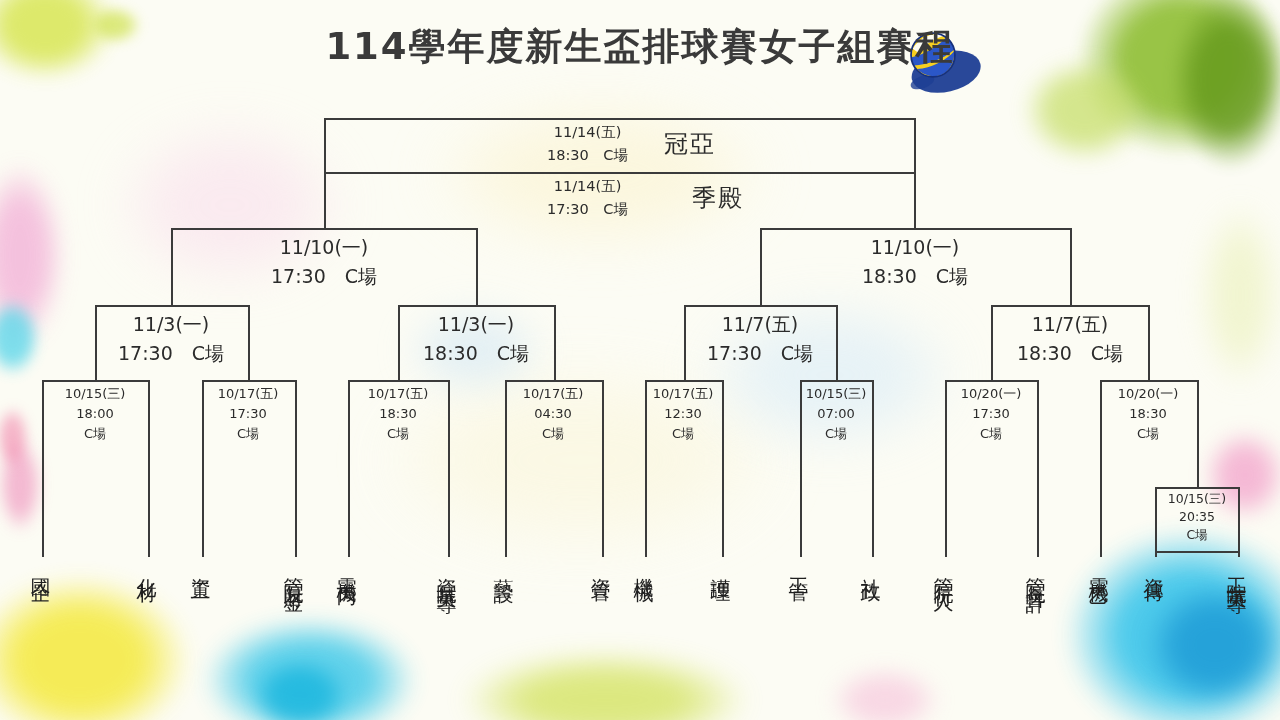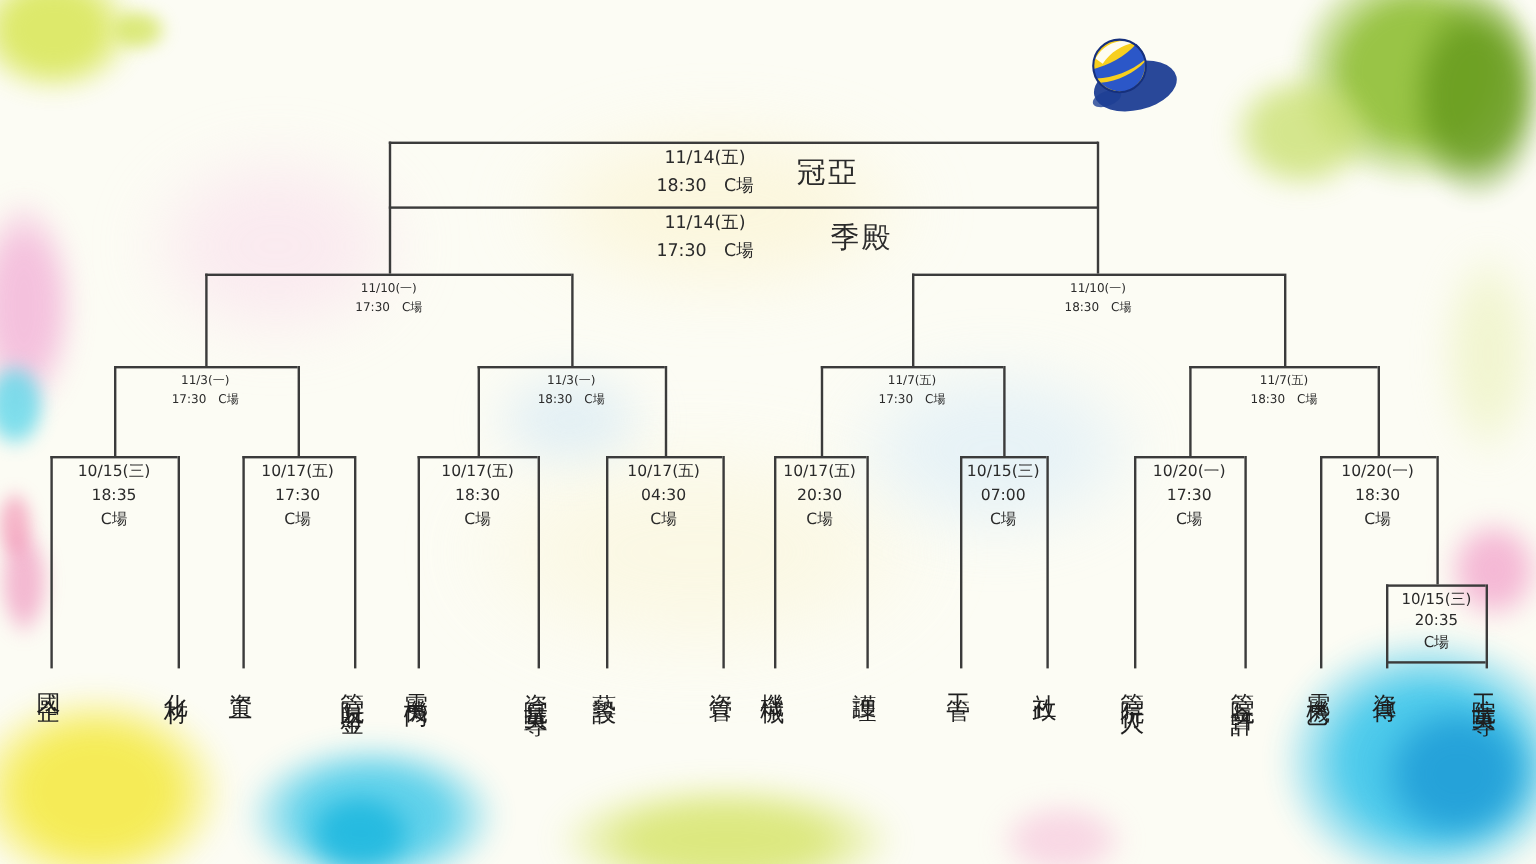--- a/index.html
+++ b/index.html
@@ -8,21 +8,21 @@
          font-family:"DejaVu Sans","Liberation Sans",sans-serif;color:#2e2e2e}
   .layer{position:absolute;inset:0}
   .blob{position:absolute;border-radius:50%;pointer-events:none}
   .page-title{position:absolute;left:315px;top:22px;width:650px;text-align:center;
               font-size:37px;font-weight:600;letter-spacing:2px;color:#3a3a3a;white-space:nowrap;z-index:3}
   .vball{position:absolute;left:896px;top:26px;width:88px;height:72px;z-index:2}
   .hl{position:absolute;height:1.7px;background:#3b3b3b;z-index:2}
   .vl{position:absolute;width:1.7px;background:#3b3b3b;z-index:2}
   .mlabel{position:absolute;text-align:center;color:#2b2b2b;z-index:3}
   .ffinal{font-size:14.5px;line-height:1.6}
-  .f2{font-size:10px;line-height:1.55}
+  .f2{font-size:19px;line-height:1.55}
   .f1{font-size:13px;line-height:1.55}
   .fp{font-size:12.5px;line-height:1.45}
   .medal{position:absolute;font-size:24px;color:#2b2b2b;letter-spacing:2px;z-index:3}
   .team{position:absolute;top:562px;width:26px;writing-mode:vertical-rl;text-orientation:upright;
         font-size:20px;letter-spacing:5px;color:#1f1f1f;z-index:3}
 </style>
 </head>
 <body>
 
 <div class="stage">
@@ -46,20 +46,21 @@
     <div class="blob" style="left:165px;top:595px;width:290px;height:170px;background:radial-gradient(closest-side,#37c6e8 40%,rgba(55,198,232,0) 74%);filter:blur(10px);opacity:.8"></div>
     <div class="blob" style="left:235px;top:645px;width:130px;height:100px;background:radial-gradient(closest-side,#0fb2dc 40%,rgba(15,178,220,0) 74%);filter:blur(8px);opacity:.7"></div>
     <div class="blob" style="left:410px;top:635px;width:390px;height:130px;background:radial-gradient(closest-side,#cfe04f 40%,rgba(207,224,79,0) 74%);filter:blur(12px);opacity:.7"></div>
     <div class="blob" style="left:810px;top:655px;width:150px;height:90px;background:radial-gradient(closest-side,#f6c0da 40%,rgba(246,192,218,0) 74%);filter:blur(10px);opacity:.6"></div>
     <div class="blob" style="left:1020px;top:490px;width:340px;height:290px;background:radial-gradient(closest-side,#2fc2ea 40%,rgba(47,194,234,0) 74%);filter:blur(10px);opacity:.85"></div>
     <div class="blob" style="left:1120px;top:560px;width:190px;height:170px;background:radial-gradient(closest-side,#1592d2 40%,rgba(21,146,210,0) 74%);filter:blur(10px);opacity:.7"></div>
     <div class="blob" style="left:1190px;top:415px;width:110px;height:120px;background:radial-gradient(closest-side,#f29cc8 40%,rgba(242,156,200,0) 74%);filter:blur(10px);opacity:.7"></div>
     <div class="blob" style="left:1185px;top:170px;width:110px;height:250px;background:radial-gradient(closest-side,#e9f0b4 40%,rgba(233,240,180,0) 74%);filter:blur(14px);opacity:.55"></div>
   </div>
 
+  <div class="page-title">114學年度新生盃排球賽女子組賽程</div>
 
   <svg class="vball" viewBox="0 0 100 82" xmlns="http://www.w3.org/2000/svg">
     <ellipse cx="57" cy="52" rx="40" ry="23" fill="#1d3e94" opacity="0.95" transform="rotate(-13 57 52)"></ellipse>
     <ellipse cx="30" cy="64" rx="14" ry="7" fill="#1d3e94" opacity="0.8" transform="rotate(-20 30 64)"></ellipse>
     <circle cx="42" cy="33" r="25" fill="#f7cf1f"></circle>
     <path d="M19,26 C27,12 42,6 56,11 C45,13 33,20 26,31 Z" fill="#fdfcf2"></path>
     <path d="M17,36 C30,33 48,24 58,12 C62,16 65,21 66,27 C53,38 36,44 20,45 Z" fill="#2b57c8"></path>
     <path d="M24,49 C40,48 57,39 66,29 C67,39 62,50 53,55 C43,60 31,56 24,49 Z" fill="#2b57c8"></path>
     <circle cx="42" cy="33" r="25" fill="none" stroke="#16307c" stroke-width="2"></circle>
   </svg>
@@ -152,41 +153,41 @@
     <div>11/7(五)</div>
     <div>17:30　C場</div>
   </div>
   <div class="mlabel f2" style="left:1000px;top:310px;width:140px">
     <div>11/7(五)</div>
     <div>18:30　C場</div>
   </div>
 
   <div class="mlabel f1" style="left:45px;top:384px;width:100px">
     <div>10/15(三)</div>
-    <div>18:35</div>
+    <div>18:00</div>
     <div>C場</div>
   </div>
   <div class="mlabel f1" style="left:198px;top:384px;width:100px">
     <div>10/17(五)</div>
     <div>17:30</div>
     <div>C場</div>
   </div>
   <div class="mlabel f1" style="left:348px;top:384px;width:100px">
     <div>10/17(五)</div>
     <div>18:30</div>
     <div>C場</div>
   </div>
   <div class="mlabel f1" style="left:503px;top:384px;width:100px">
     <div>10/17(五)</div>
     <div>04:30</div>
     <div>C場</div>
   </div>
   <div class="mlabel f1" style="left:633px;top:384px;width:100px">
     <div>10/17(五)</div>
-    <div>20:30</div>
+    <div>12:30</div>
     <div>C場</div>
   </div>
   <div class="mlabel f1" style="left:786px;top:384px;width:100px">
     <div>10/15(三)</div>
     <div>07:00</div>
     <div>C場</div>
   </div>
   <div class="mlabel f1" style="left:941px;top:384px;width:100px">
     <div>10/20(一)</div>
     <div>17:30</div>

